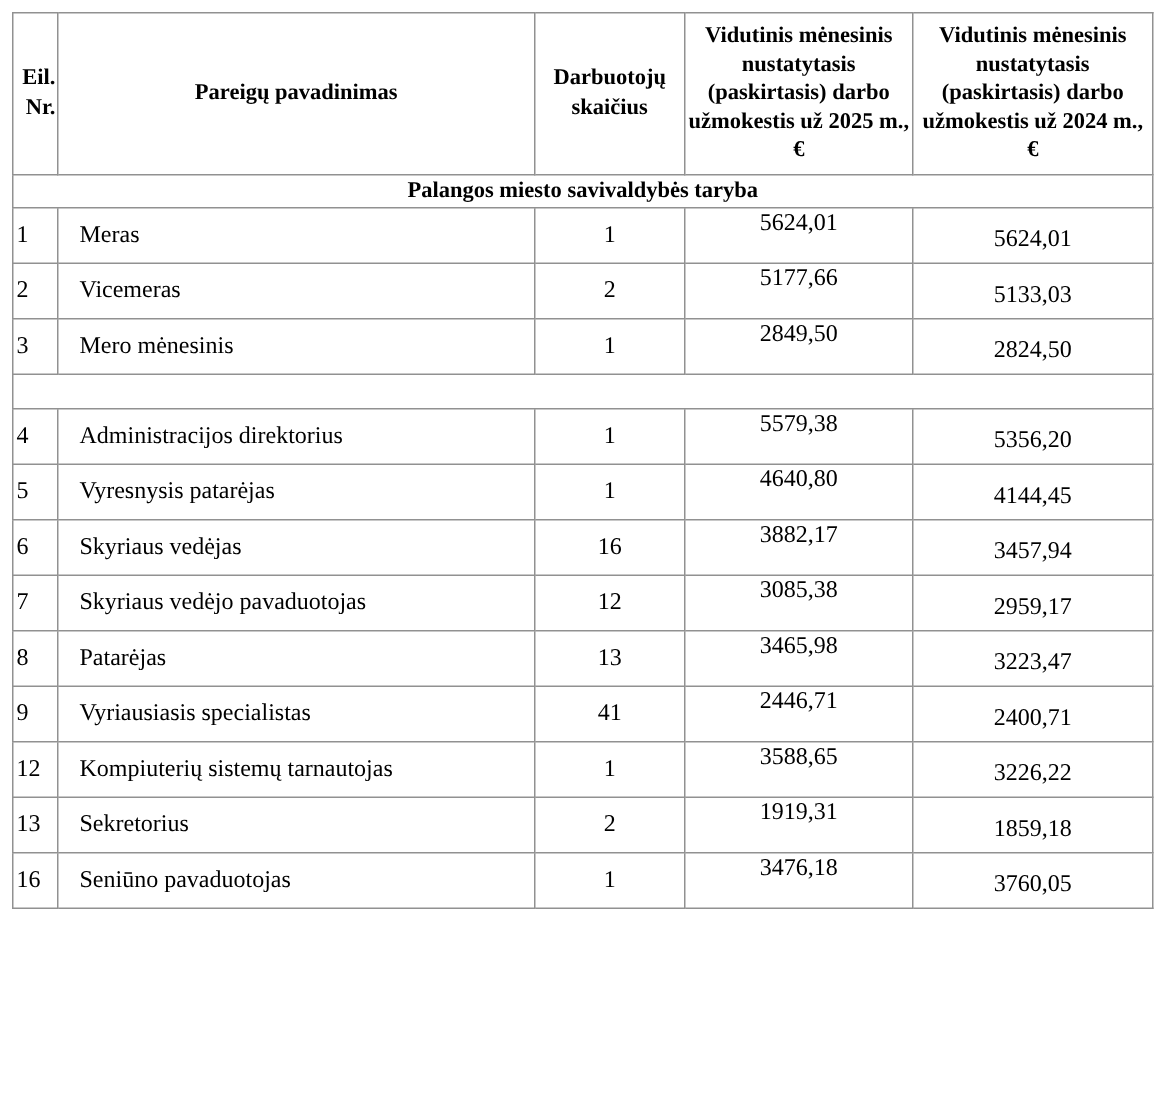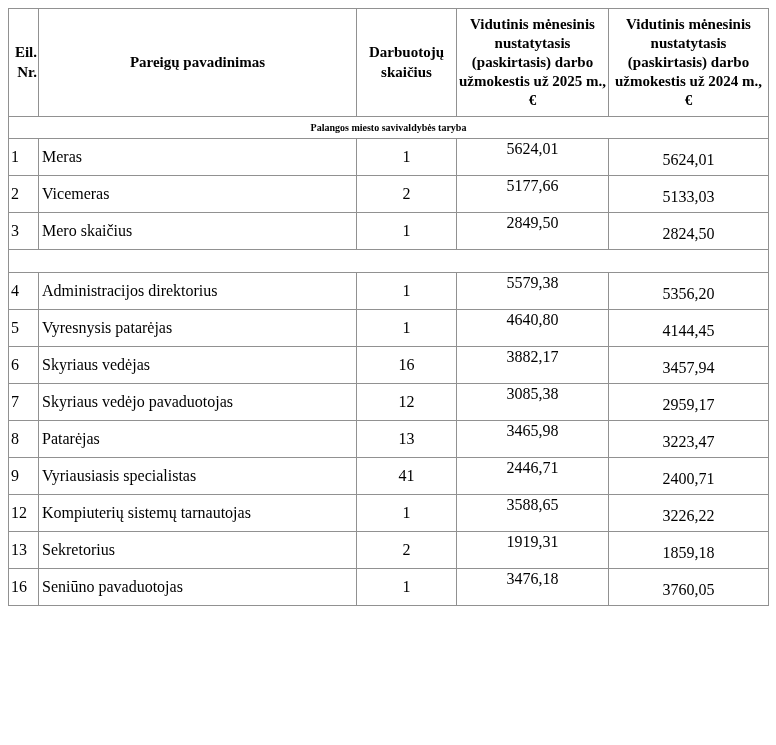--- a/index.html
+++ b/index.html
@@ -39,30 +39,30 @@
   }
   th.c-nr {
     text-align: right;
     white-space: pre-line;
     padding-left: 0;
   }
   
   .section-row { height: 22px; }
   .section-cell {
     font-weight: bold;
-    font-size: 10px;
+    font-size: 15px;
     text-align: center;
     vertical-align: middle;
     padding: 0;
   }
   
   .data-row { height: 37px; }
   .data-row td { font-size: 16px; vertical-align: middle; }
   td.c-nr  { text-align: left;  padding-left: 2px; }
-  td.c-pos { text-align: left;  padding-left: 3px; }
+  td.c-pos { text-align: left;  padding-left: 14px; }
   td.c-cnt { text-align: center; }
   td.c-s25 { text-align: center; vertical-align: top; padding-top: 1px; }
   td.c-s24 { text-align: center; vertical-align: middle; padding-top: 7px; }
   
   .spacer-row { height: 23px; }
 </style>
 </head>
 <body>
 
 <div class="page">
@@ -97,21 +97,21 @@
         </tr>
         <tr class="data-row">
           <td class="c-nr">2</td>
           <td class="c-pos">Vicemeras</td>
           <td class="c-cnt">2</td>
           <td class="c-s25">5177,66</td>
           <td class="c-s24">5133,03</td>
         </tr>
         <tr class="data-row">
           <td class="c-nr">3</td>
-          <td class="c-pos">Mero skaičius</td>
+          <td class="c-pos">Mero mėnesinis</td>
           <td class="c-cnt">1</td>
           <td class="c-s25">2849,50</td>
           <td class="c-s24">2824,50</td>
         </tr>
         <tr class="spacer-row">
           <td colspan="5"></td>
         </tr>
         <tr class="data-row">
           <td class="c-nr">4</td>
           <td class="c-pos">Administracijos direktorius</td>

